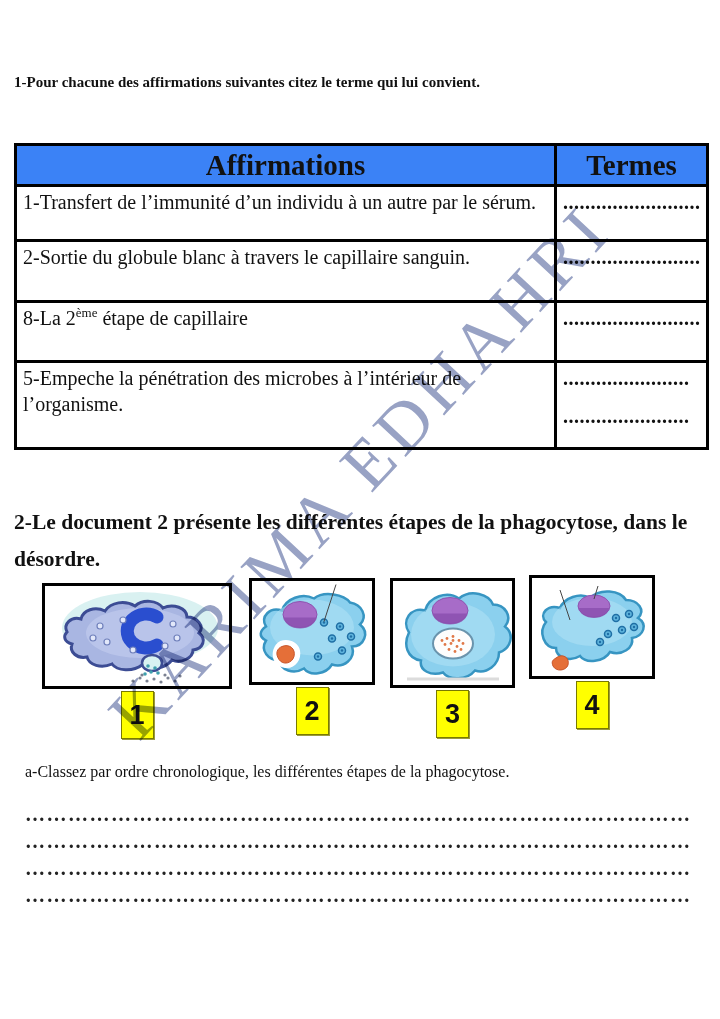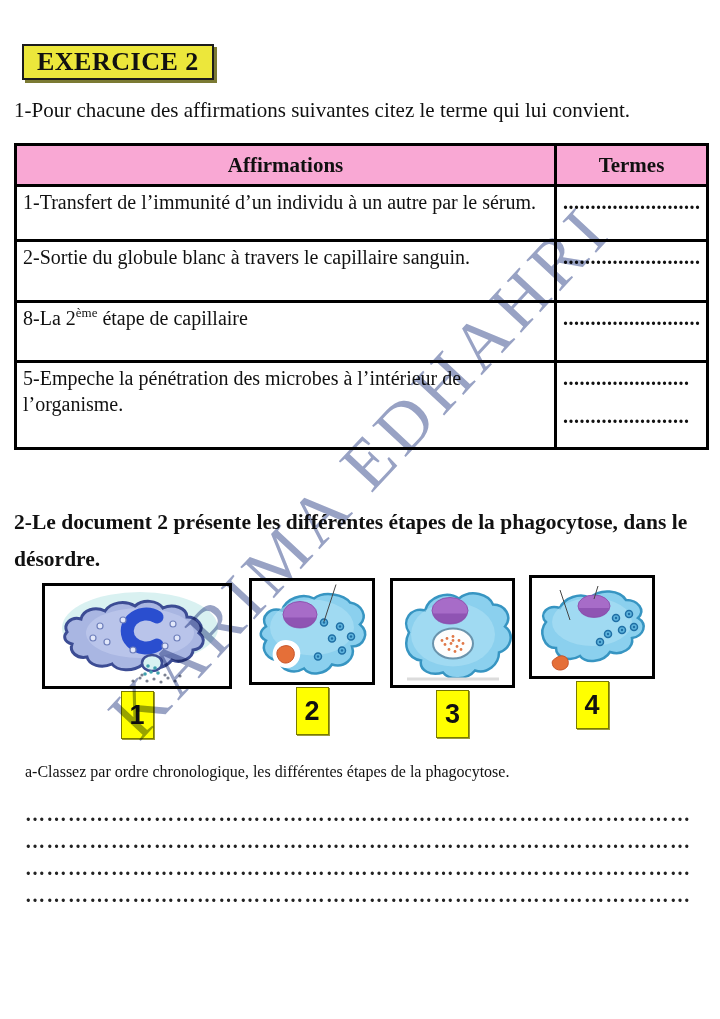--- a/index.html
+++ b/index.html
@@ -10,33 +10,33 @@
 
   
   .title-box {
     position:absolute; left:22px; top:44px;
     background:#ece73b; border:2px solid #1c1c1c;
     box-shadow:3px 3px 0 #7b7a33;
     padding:1px 13px; font-size:26px; font-weight:bold; letter-spacing:0.5px;
   }
 
   .q1 {
-    position:absolute; left:14px; top:98px; width:700px; margin:0;
-    font-size:21px; font-weight:normal;
+    position:absolute; left:14px; top:74px; width:700px; margin:0;
+    font-size:15px; font-weight:bold;
   }
 
   
   table.terms-table {
     position:absolute; left:14px; top:143px; width:692px;
     border-collapse:collapse; table-layout:fixed;
   }
   table.terms-table, table.terms-table th, table.terms-table td { border:3px solid #000; }
   col.col-aff { width:540px; } col.col-ter { width:152px; }
   table.terms-table th {
-    background:#f9a8d4; height:38px; font-size:21px; font-weight:bold; padding:0;
+    background:#3b82f6; height:38px; font-size:29px; font-weight:bold; padding:0;
   }
   table.terms-table td { vertical-align:top; padding:2px 6px; font-size:20px; line-height:26px;font-family:Liberation Serif, serif; }
   tr.r1 td { height:48px; } tr.r2 td { height:54px; } tr.r3 td { height:53px; }
   tr.r4 td { height:52px; } tr.r5 td { height:80px; }
   td.ter { padding-top:6px; }
   .dots { font-weight:bold; letter-spacing:0.5px; white-space:nowrap; overflow:hidden; max-width:142px; }
   tr.r5 .dots + .dots { margin-top:12px; }
   sup.ord { font-size:13px; line-height:0; }
 
   .q2 {
@@ -75,23 +75,20 @@
     color:#98a2c4; mix-blend-mode:multiply;
     transform:rotate(-47deg); transform-origin:center;
     pointer-events:none; z-index:30;
   }
 </style>
 </head>
 <body>
 
 <div class="page">
 
-  <div class="title-box">
-    <span>EXERCICE 2</span>
-  </div>
 
   <p class="q1">1-Pour chacune des affirmations suivantes citez le terme qui lui convient.</p>
 
   <table class="terms-table">
     <colgroup>
         <col class="col-aff">
         <col class="col-ter">
       </colgroup>
     <thead>
       <tr>

